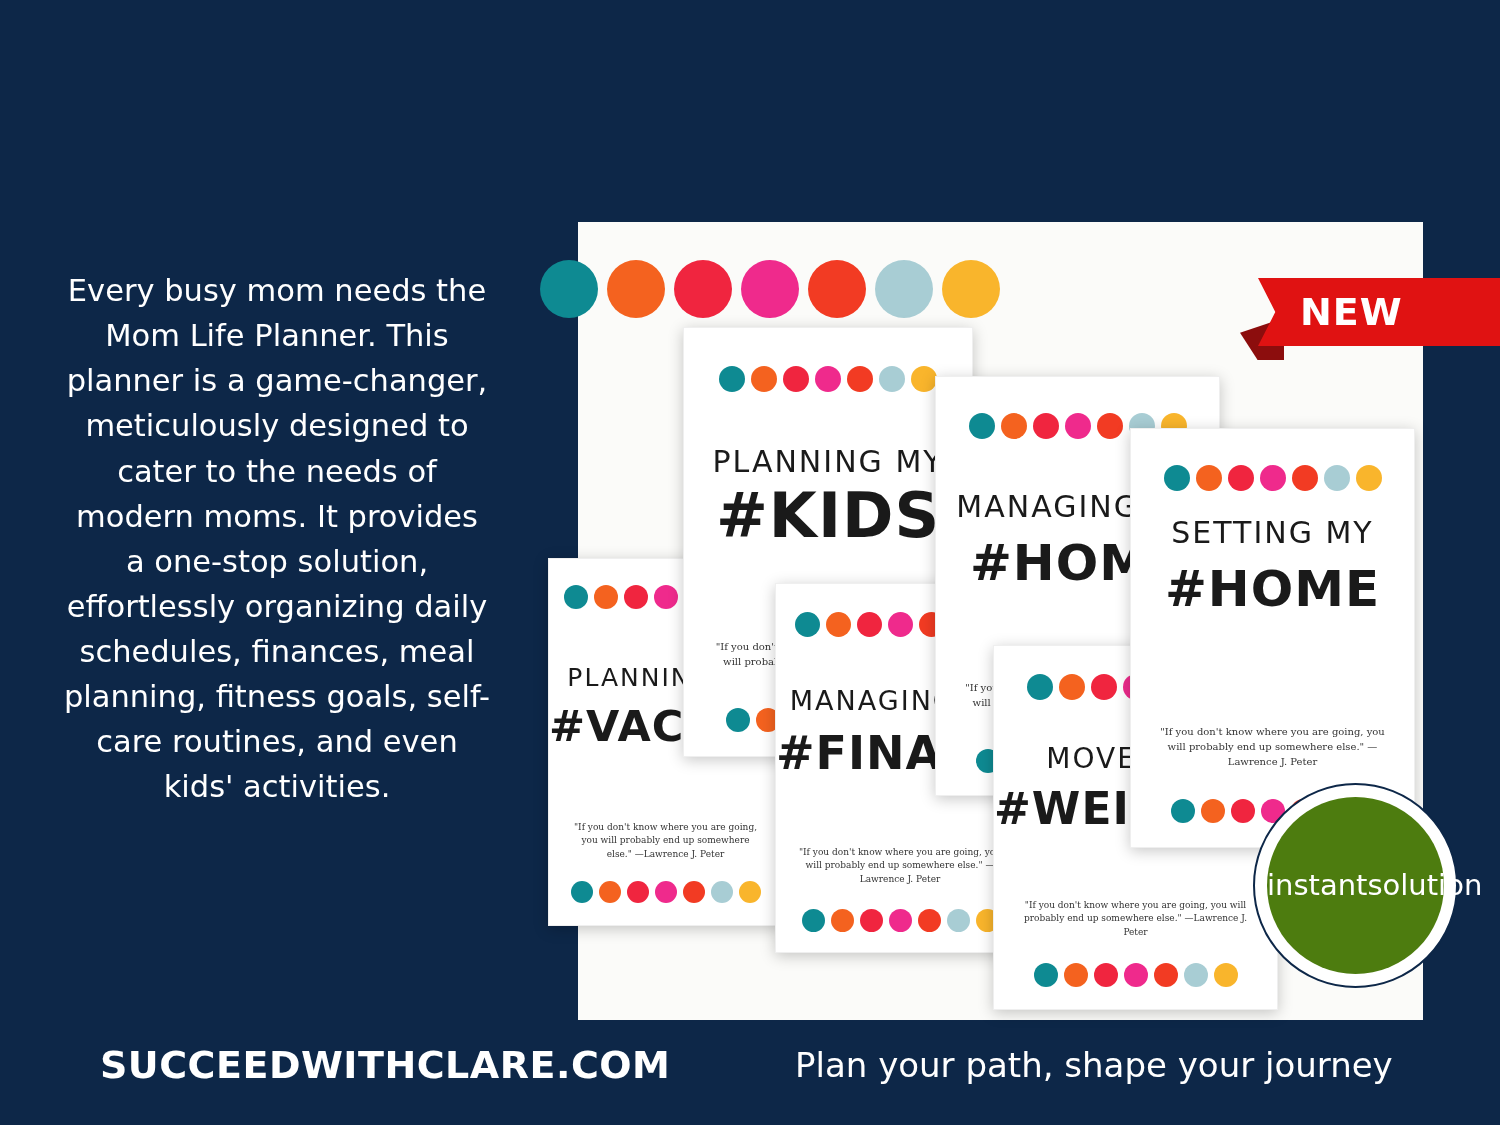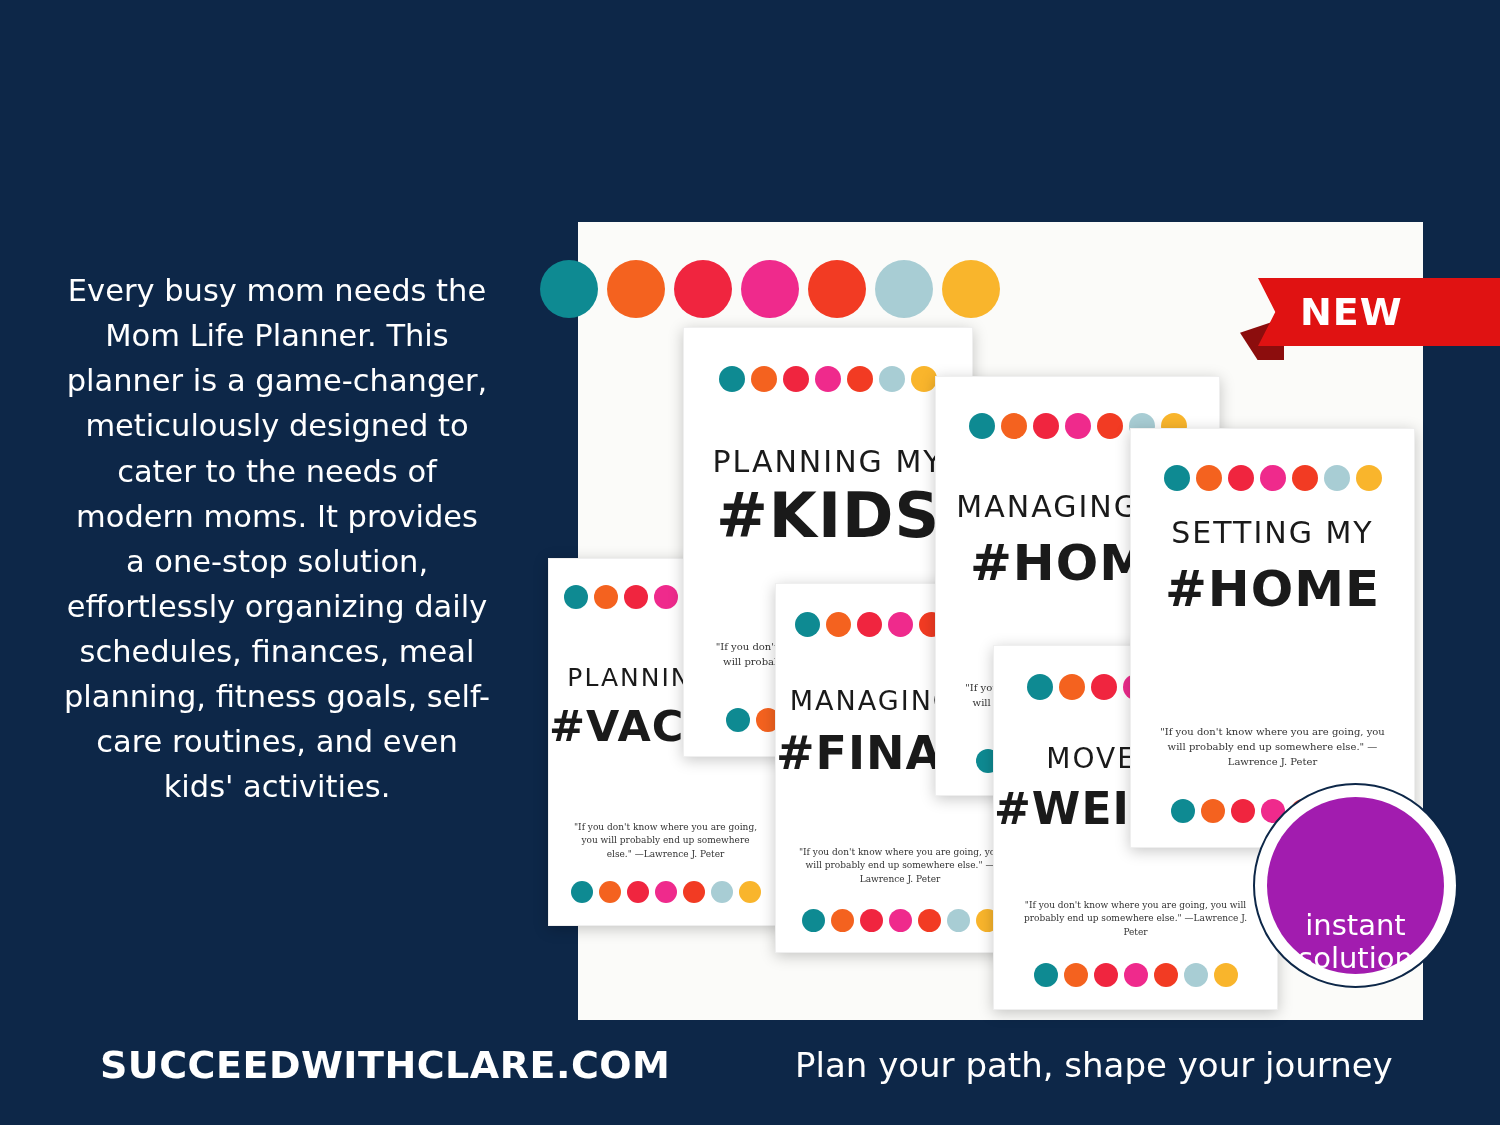--- a/index.html
+++ b/index.html
@@ -197,25 +197,25 @@
     border: 2px solid #0d2748;
     box-sizing: border-box;
   }
   .badge .inner {
     position: absolute;
     left: 12px;
     top: 12px;
     right: 12px;
     bottom: 12px;
     border-radius: 50%;
-    background: #a21caf;
+    background: #4d7c0f;
     display: flex;
-    flex-direction: column;
+    flex-direction: row;
     align-items: center;
-    justify-content: flex-end;
+    justify-content: flex-start;
   }
   .badge .inner span {
     font-family: "DejaVu Sans", sans-serif;
     font-size: 29px;
     color: #ffffff;
     line-height: 1.12;
     text-align: center;
   }
 </style>
 </head>

